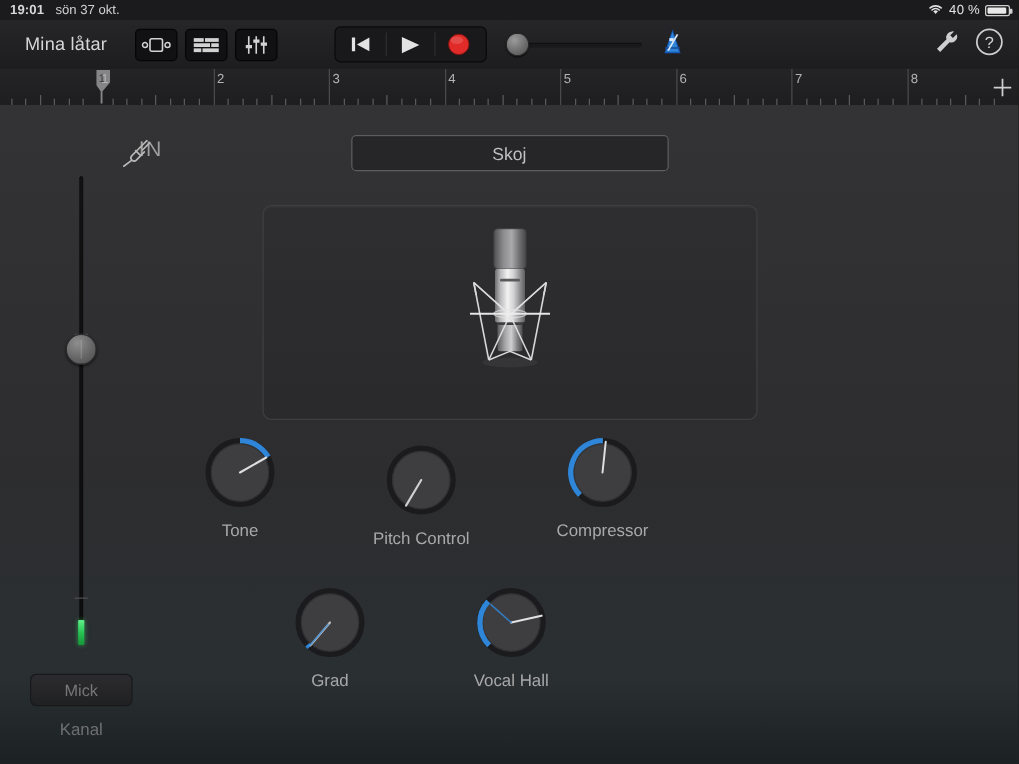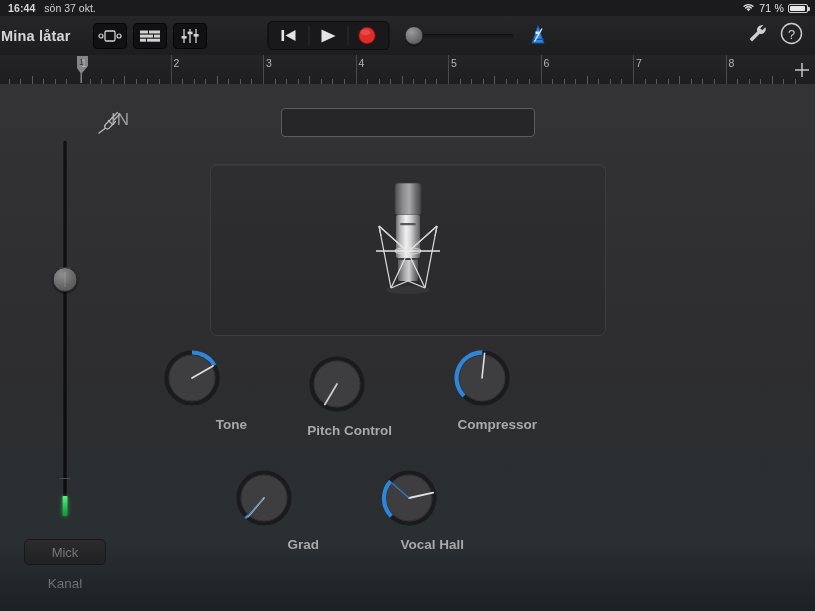--- a/index.html
+++ b/index.html
@@ -33,21 +33,21 @@
   .battery .fill{position:absolute;left:1px;top:1px;bottom:1px;width:84%;background:#e8e8e8;border-radius:1px;}
 
   
   .toolbar{
     position:absolute;left:0;top:16px;width:815px;height:39px;
     background:linear-gradient(#262628,#1d1d1f);
     border-bottom:1px solid #0c0c0d;
     display:flex;align-items:center;
   }
   .tb-title{
-    margin-left:1px;font-size:14.5px;color:#d6d6d6;letter-spacing:.2px;white-space:nowrap;font-weight:bold;
+    margin-left:20px;font-size:14.5px;color:#d6d6d6;letter-spacing:.2px;white-space:nowrap;
   }
   .tb-iconset{display:flex;align-items:center;gap:6px;margin-left:22px;}
   .tb-btn{
     width:32px;height:24px;border-radius:4px;
     background:#111113;border:1px solid #050506;
     display:flex;align-items:center;justify-content:center;
   }
   .tb-center{
     position:absolute;left:50%;transform:translateX(-50%);
     display:flex;align-items:center;gap:14px;
@@ -170,47 +170,47 @@
     border-radius:7px;
     box-shadow:inset 0 1px 0 rgba(255,255,255,.04);
   }
   .instr-label{
     position:absolute;left:0;bottom:17px;width:100%;text-align:center;
     font-size:14.5px;color:#b6b6b6;
   }
   .mic-wrap{position:absolute;left:50%;transform:translateX(-50%);top:13px;}
 
   .knob-grid{position:absolute;left:0;top:265px;width:555px;}
-  .knob-cell{position:absolute;width:110px;text-align:right;font-weight:bold;}
+  .knob-cell{position:absolute;width:110px;text-align:center;}
   .knob{position:relative;width:58px;height:58px;margin:0 auto;}
   .knob-lbl{margin-top:10px;font-size:13.5px;color:#a9a9a9;white-space:nowrap;}
 
   .fade-bottom{
     position:absolute;left:0;bottom:0;width:815px;height:66px;
     background:linear-gradient(rgba(20,24,25,0),rgba(18,22,23,.55));
     pointer-events:none;
   }
 </style>
 </head>
 <body>
 
 <div id="app">
 
   <div class="statusbar">
-    <span class="sb-time">16:44</span>
+    <span class="sb-time">19:01</span>
     <span class="sb-date">sön 37 okt.</span>
     <span class="sb-right">
       <span>
         <svg width="13" height="10" viewBox="0 0 13 10">
           <path d="M6.5 9.2 L4.6 6.9 A3.2 3.2 0 0 1 8.4 6.9 Z" fill="#e0e0e0"></path>
           <path d="M2.1 4.3 A6.6 6.6 0 0 1 10.9 4.3" stroke="#e0e0e0" stroke-width="1.4" fill="none" stroke-linecap="round"></path>
           <path d="M3.6 6.0 A4.4 4.4 0 0 1 9.4 6.0" stroke="#e0e0e0" stroke-width="1.3" fill="none" stroke-linecap="round"></path>
         </svg>
       </span>
-      <span class="sb-batt-txt">71 %</span>
+      <span class="sb-batt-txt">40 %</span>
       <span class="battery">
           <span class="fill"></span>
         </span>
     </span>
   </div>
 
   <div class="toolbar">
     <span class="tb-title">Mina låtar</span>
 
     <span class="tb-iconset">
@@ -414,20 +414,21 @@
       </div>
 
       <div class="side-btn">Mick</div>
       <div class="side-sublbl">Kanal</div>
     </div>
 
 
     <div class="center">
 
       <div class="segmented">
+        <div class="seg off">Skoj</div>
       </div>
 
       <div class="instr-panel">
         <span class="mic-wrap">
           <svg width="86" height="120" viewBox="0 0 86 120">
             <defs>
               <linearGradient id="micBody" x1="0" y1="0" x2="1" y2="0">
                 <stop offset="0" stop-color="#6d6d6f"></stop>
                 <stop offset="0.18" stop-color="#b9b9bb"></stop>
                 <stop offset="0.42" stop-color="#f2f2f2"></stop>

